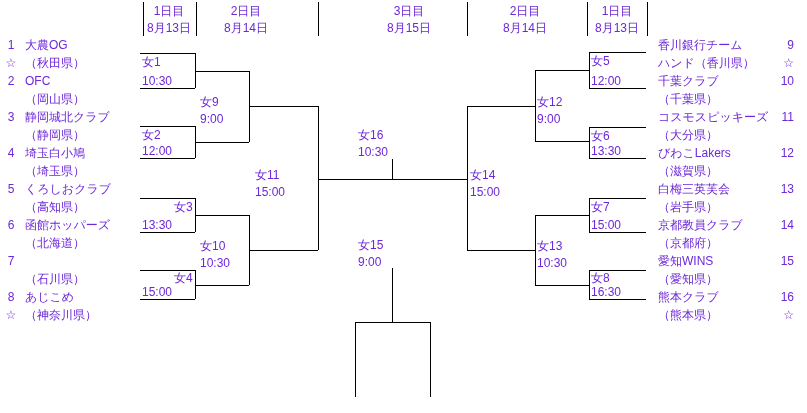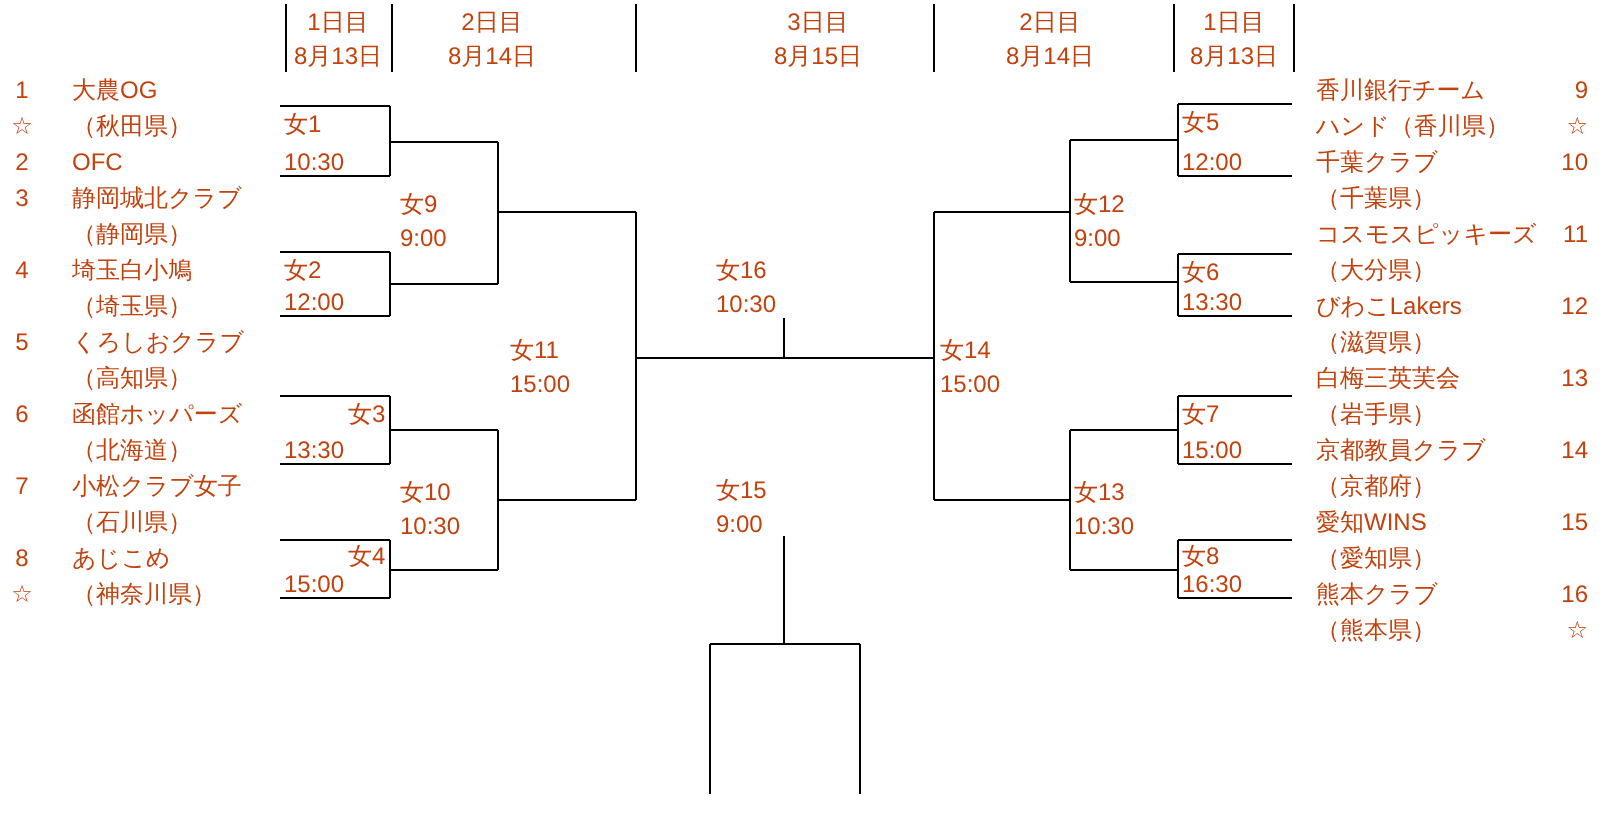--- a/index.html
+++ b/index.html
@@ -1,28 +1,28 @@
 <!DOCTYPE html>
 <html><head>
 <meta charset="utf-8">
 <style>
   html,body{margin:0;padding:0;background:#fff;}
   #stage{
     position:relative;width:807px;height:413px;background:#ffffff;
     font-family:"Liberation Sans","DejaVu Sans",sans-serif;
-    font-size:12px;color:#c2410c;overflow:hidden;
+    font-size:12px;color:#6d28d9;overflow:hidden;
   }
   #lines{position:absolute;left:0;top:0;}
   .hdr{position:absolute;top:3px;width:120px;text-align:center;line-height:17px;white-space:nowrap;}
   #left-list{position:absolute;left:0;top:36px;width:140px;}
   #right-list{position:absolute;left:658px;top:36px;width:136px;}
   .lrow{height:18px;line-height:18px;display:flex;white-space:nowrap;}
   .rrow{height:18px;line-height:18px;display:flex;justify-content:space-between;white-space:nowrap;}
   .num{display:inline-block;width:22px;text-align:center;flex:none;}
-  .nm{margin-left:14px;}
+  .nm{margin-left:3px;}
   .mlabel,.mtime{position:absolute;line-height:13px;white-space:nowrap;}
 </style>
 </head>
 <body>
 
 <div id="stage">
   <svg id="lines" width="807" height="413" viewBox="0 0 807 413" shape-rendering="crispEdges">
       <line x1="143" y1="2" x2="143" y2="36" stroke="#000000" stroke-width="1"></line>
       <line x1="196" y1="2" x2="196" y2="36" stroke="#000000" stroke-width="1"></line>
       <line x1="318" y1="2" x2="318" y2="36" stroke="#000000" stroke-width="1"></line>
@@ -107,20 +107,24 @@
       </div>
       <div class="lrow">
         <span class="num">☆</span>
         <span class="nm">（秋田県）</span>
       </div>
       <div class="lrow">
         <span class="num">2</span>
         <span class="nm">OFC</span>
       </div>
       <div class="lrow">
+        <span class="num"></span>
+        <span class="nm">（岡山県）</span>
+      </div>
+      <div class="lrow">
         <span class="num">3</span>
         <span class="nm">静岡城北クラブ</span>
       </div>
       <div class="lrow">
         <span class="num"></span>
         <span class="nm">（静岡県）</span>
       </div>
       <div class="lrow">
         <span class="num">4</span>
         <span class="nm">埼玉白小鳩</span>
@@ -140,21 +144,20 @@
       <div class="lrow">
         <span class="num">6</span>
         <span class="nm">函館ホッパーズ</span>
       </div>
       <div class="lrow">
         <span class="num"></span>
         <span class="nm">（北海道）</span>
       </div>
       <div class="lrow">
         <span class="num">7</span>
-        <span class="nm">小松クラブ女子</span>
       </div>
       <div class="lrow">
         <span class="num"></span>
         <span class="nm">（石川県）</span>
       </div>
       <div class="lrow">
         <span class="num">8</span>
         <span class="nm">あじこめ</span>
       </div>
       <div class="lrow">

